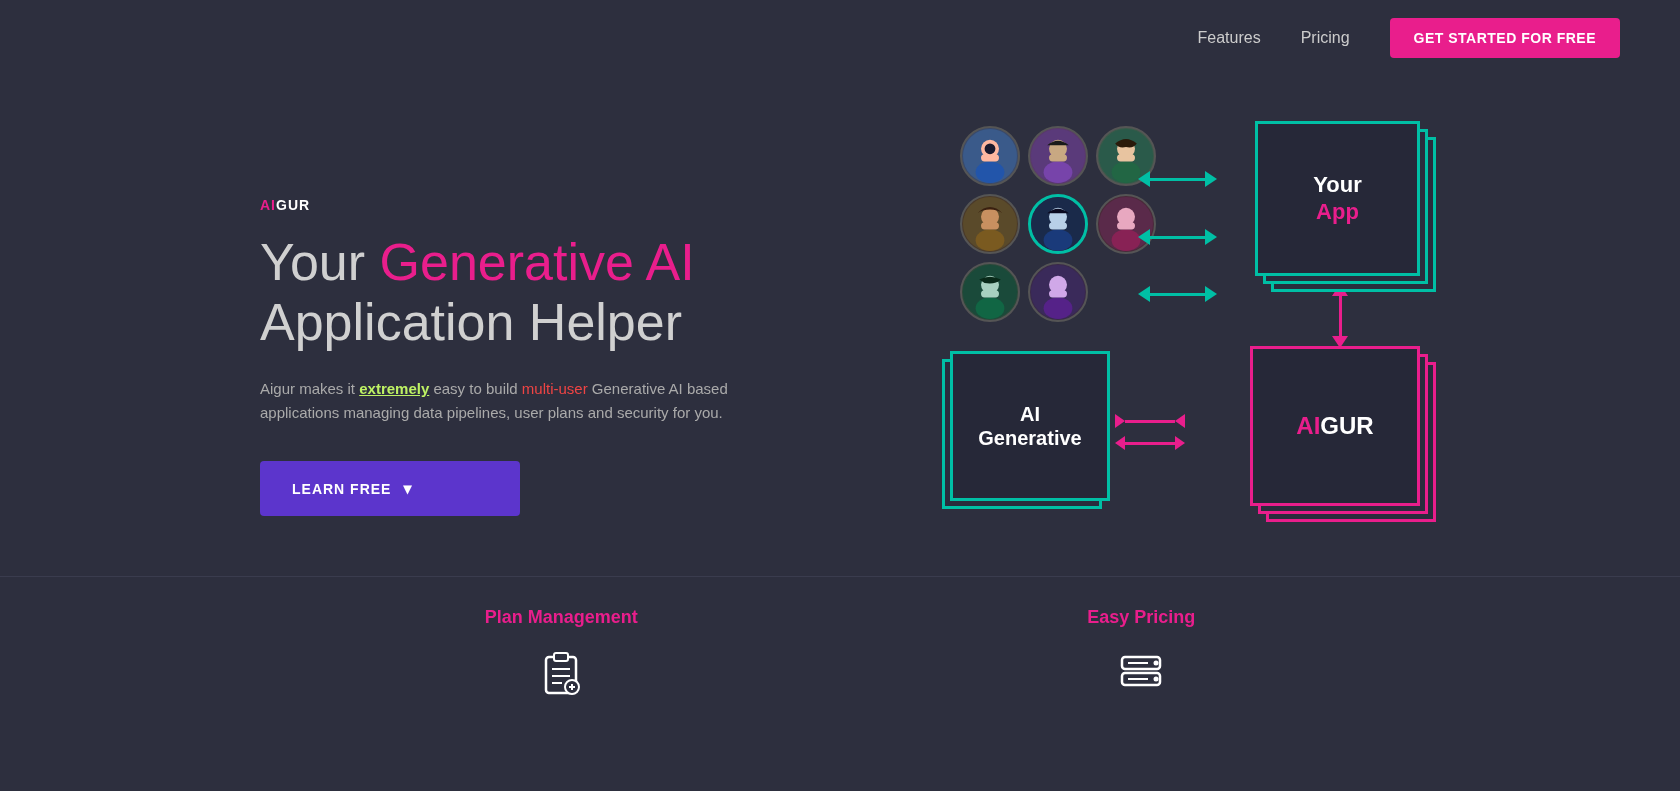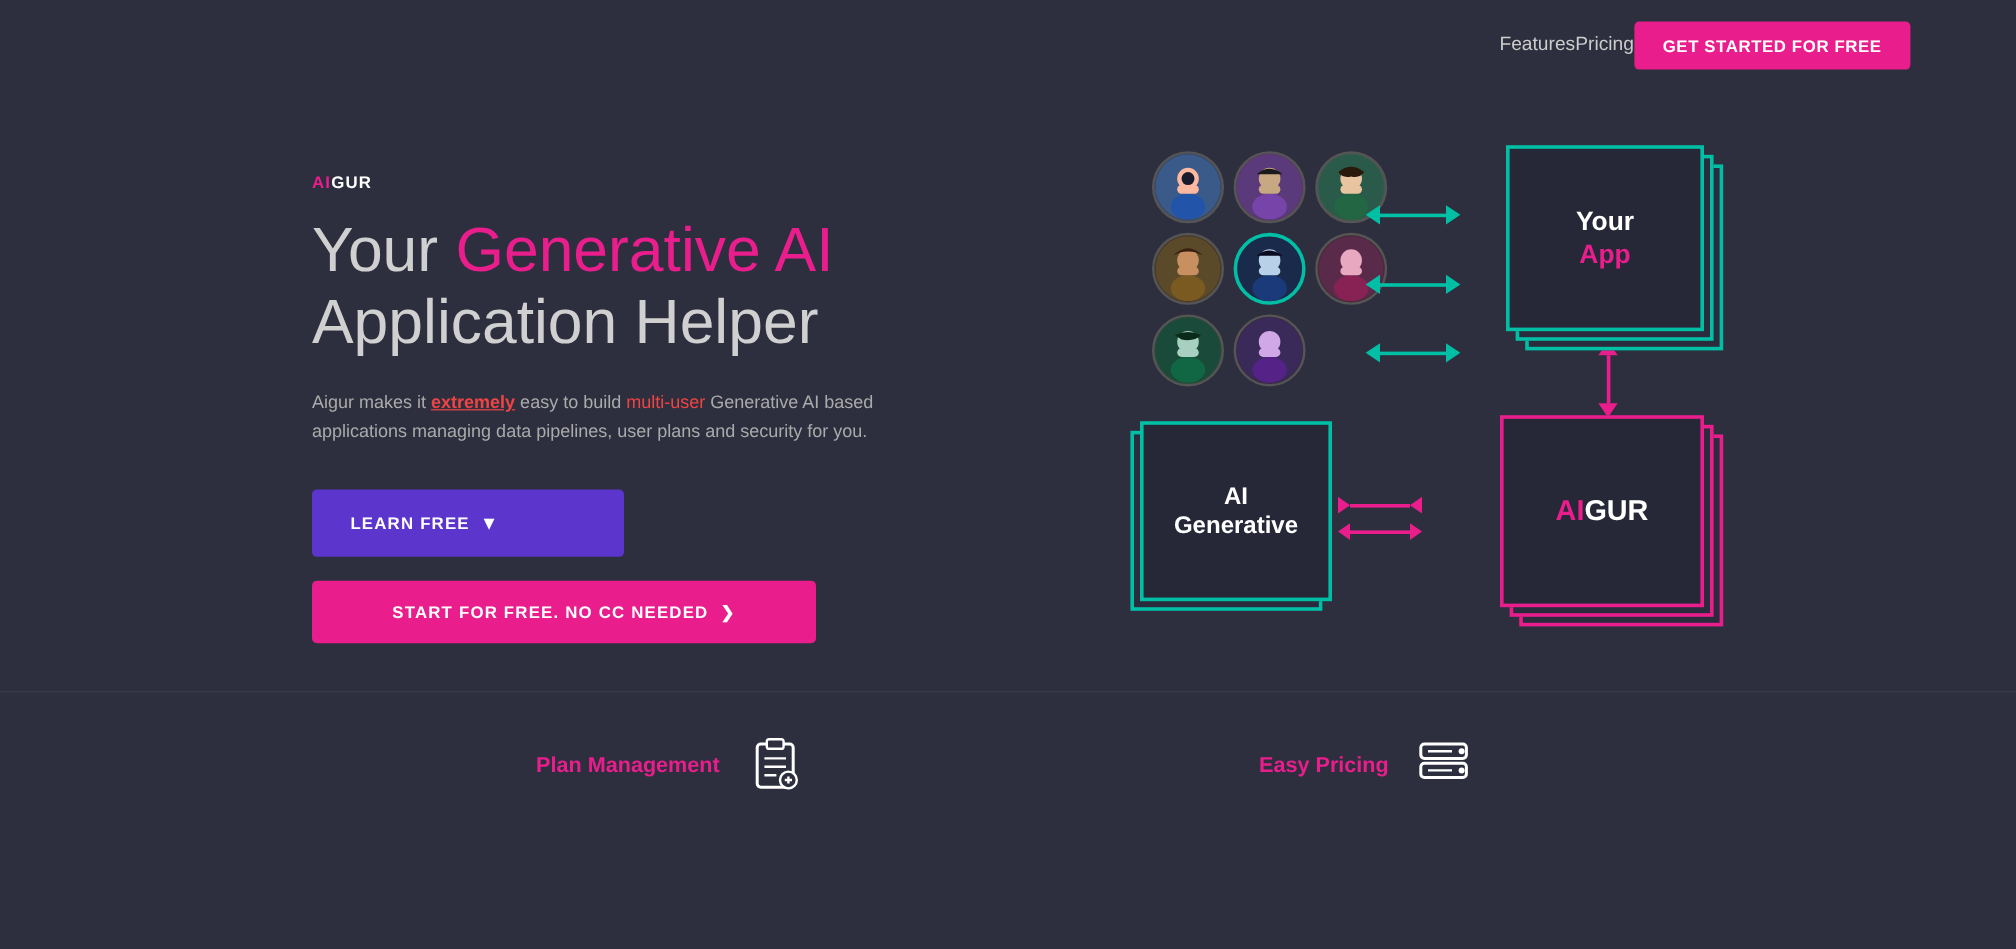--- a/index.html
+++ b/index.html
@@ -10,21 +10,22 @@
       width: 1680px;
       min-height: 791px;
       overflow-x: hidden;
     }
 
     
     .navbar {
       display: flex;
       justify-content: flex-end;
       align-items: center;
-      padding: 18px 88px;
+      padding: 18px 60px;
+      gap: 40px;
     }
     .nav-link {
       color: #cccccc;
       font-size: 16px;
       text-decoration: none;
       cursor: pointer;
     }
     .nav-cta {
       background-color: #e91e8c;
       color: #ffffff;
@@ -78,21 +79,21 @@
     }
 
     .hero-desc {
       font-size: 15px;
       color: #aaaaaa;
       line-height: 1.6;
       margin-bottom: 36px;
       max-width: 480px;
     }
     .hero-desc .extremely {
-      color: #ef4444;
+      color: #bef264;
       font-weight: 700;
       text-decoration: underline;
     }
     .hero-desc .multi-user {
       color: #ef4444;
     }
 
     .btn-learn-more {
       display: flex;
       align-items: center;
@@ -195,20 +196,21 @@
 
     
     .features-section {
       display: flex;
       justify-content: space-around;
       padding: 30px 260px 20px;
       border-top: 1px solid #3a3c4e;
     }
     .feature-item {
       display: flex;
+      flex-direction: column;
       align-items: center;
       gap: 16px;
     }
     .feature-title {
       color: #e91e8c;
       font-size: 18px;
       font-weight: 600;
     }
     .feature-icon {
       width: 60px;
@@ -236,24 +238,20 @@
     <h1 class="hero-title">
       <span>Your </span><span class="highlight">Generative AI</span><br>
       <span>Application Helper</span>
     </h1>
     <p class="hero-desc">
       <span>Aigur makes it </span><span class="extremely">extremely</span><span> easy to build </span><span class="multi-user">multi-user</span><span> Generative AI based applications managing data pipelines, user plans and security for you.</span>
     </p>
     <button class="btn-learn-more">
       <span>LEARN FREE</span>
       <span class="chevron">▾</span>
-    </button>
-    <button class="btn-start">
-      <span>START FOR FREE. NO CC NEEDED</span>
-      <span>❯</span>
     </button>
   </div>
 
   <div class="hero-diagram">
 
     <div class="avatar-grid">
 
       <div class="avatar-circle" style="background:#3a4a6b;">
         <svg class="avatar-svg" viewBox="0 0 60 60">
           <circle cx="30" cy="30" r="30" fill="#3a5a8a"></circle>

